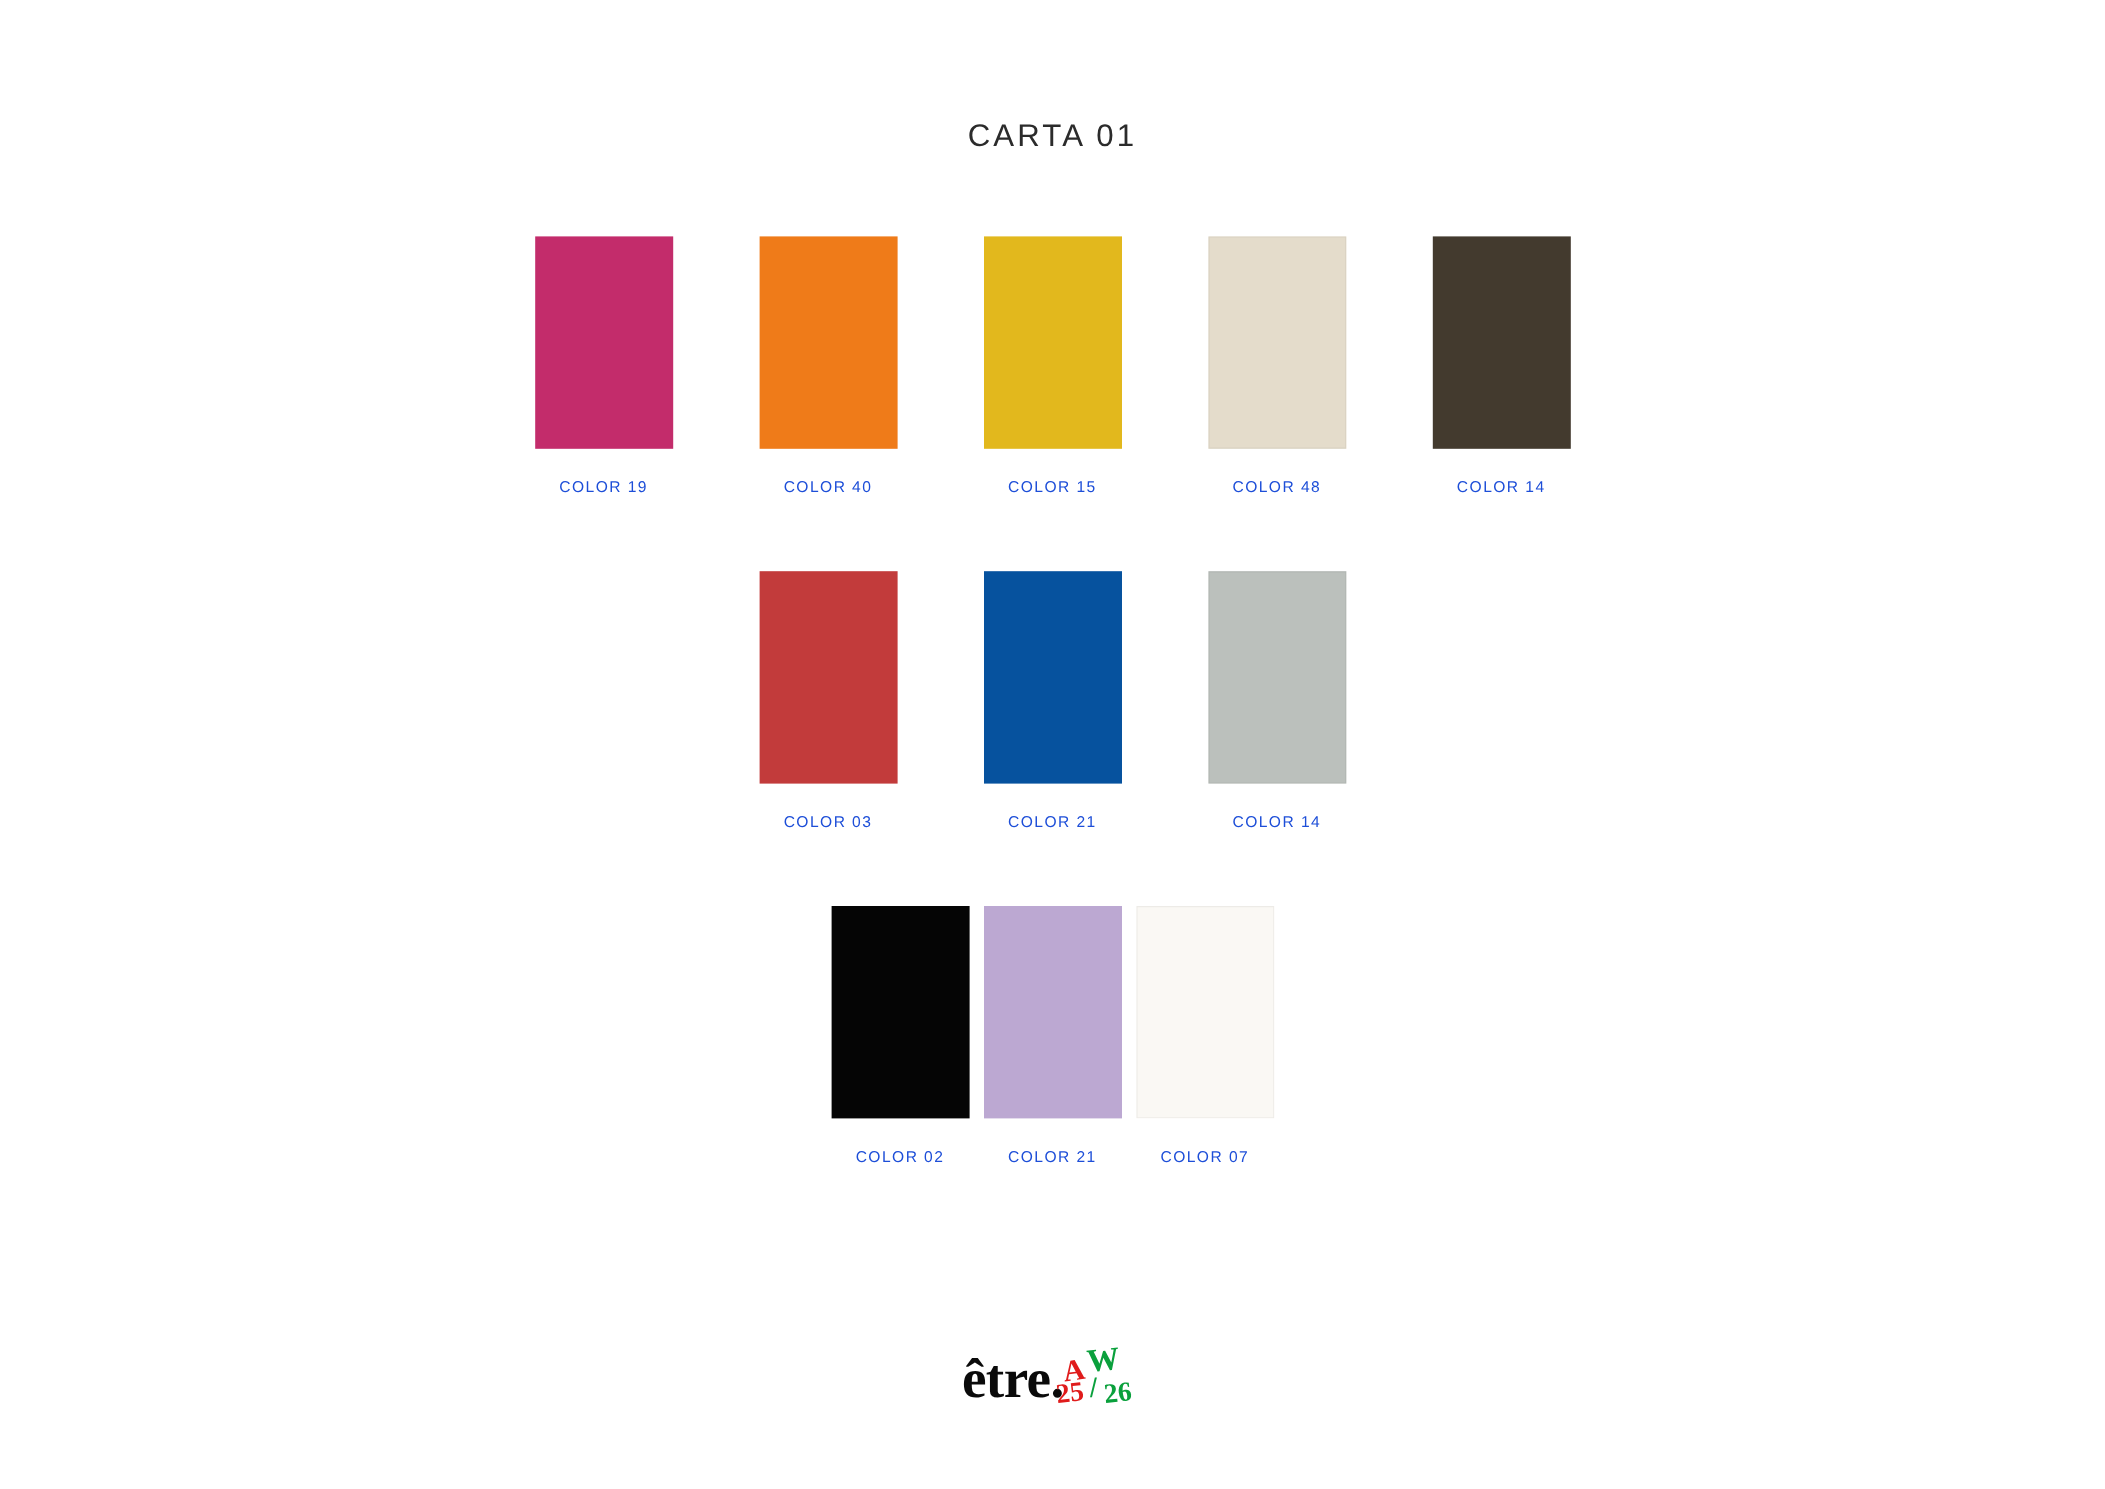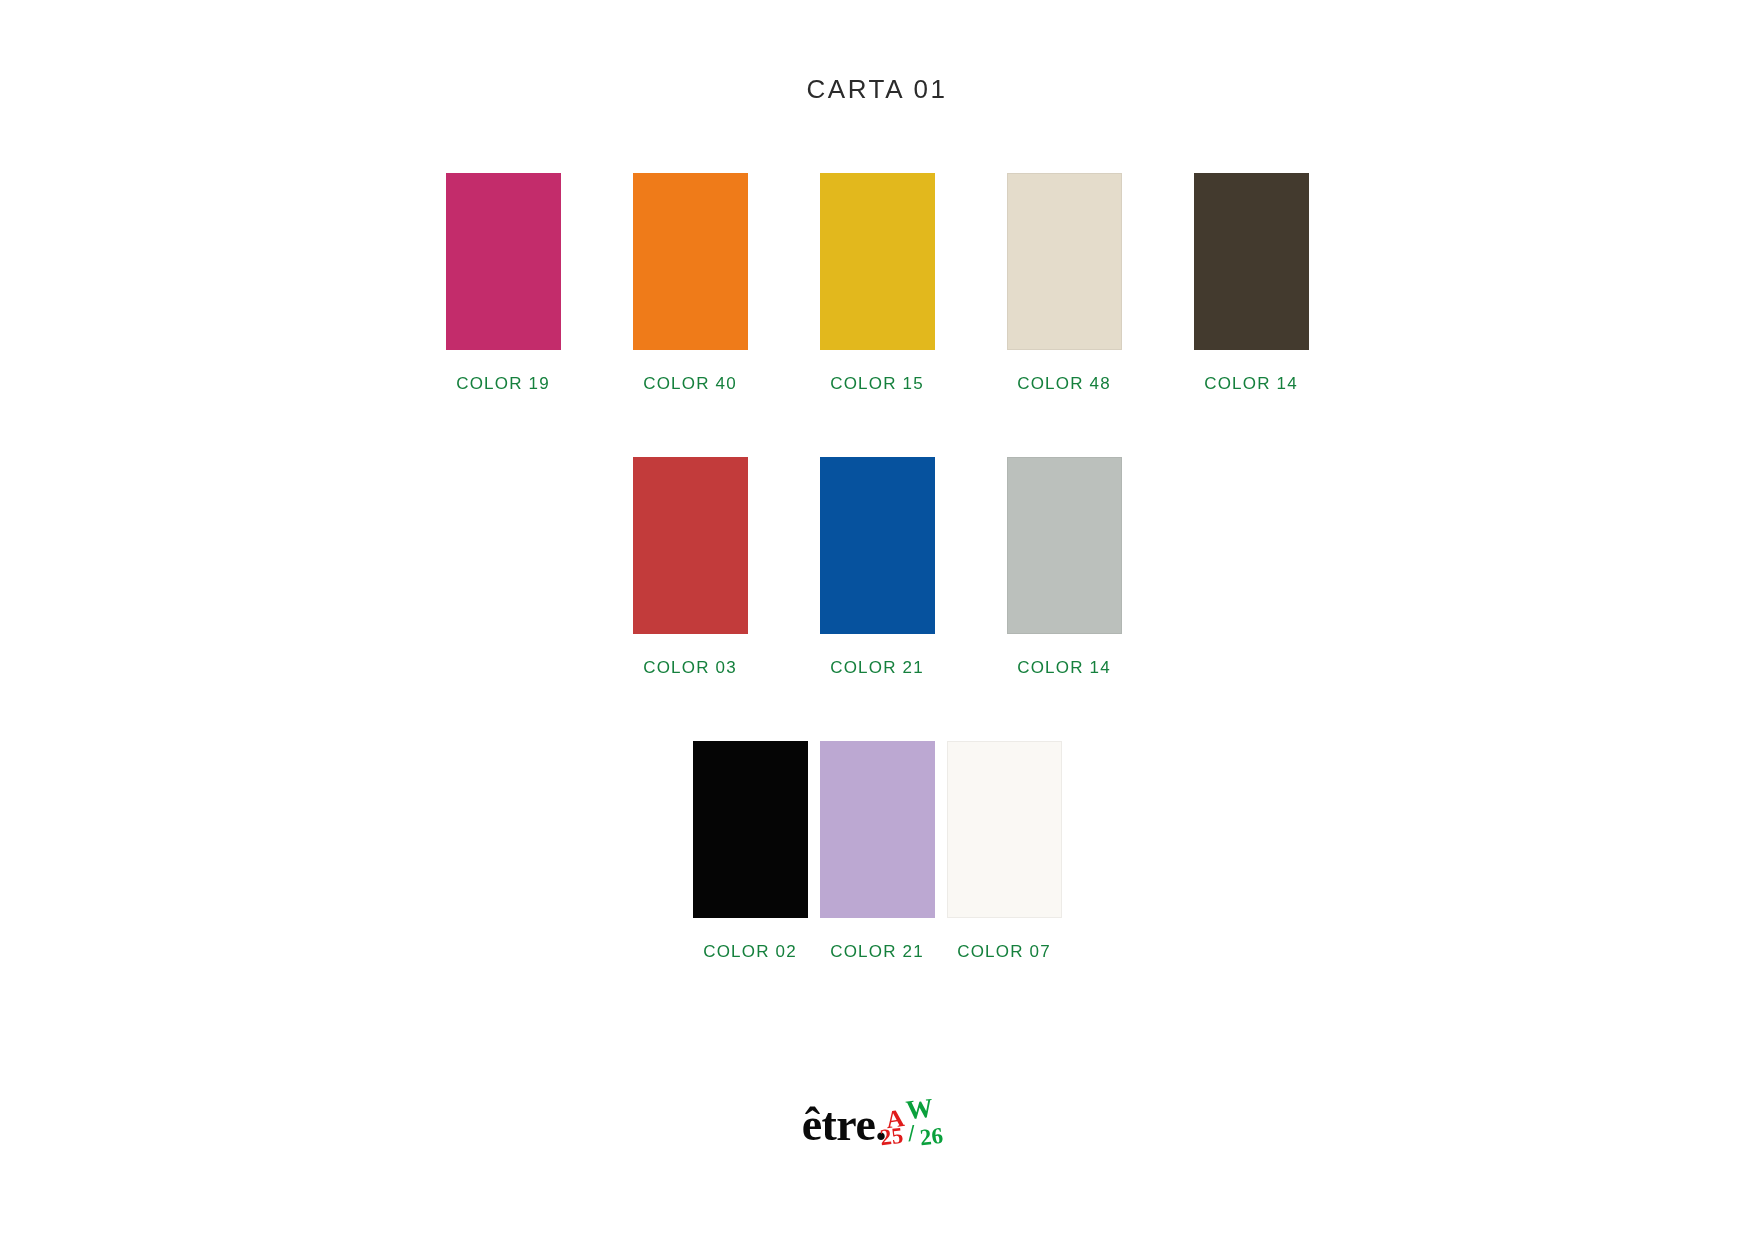--- a/index.html
+++ b/index.html
@@ -13,20 +13,21 @@
     font-family: "Liberation Sans", sans-serif;
     overflow: hidden;
     position: relative;
   }
 
   .page {
     position: relative;
     width: 1754px;
     height: 1031px;
     background: #ffffff;
+    margin-top: 24px;
   }
 
   
   .title-wrap {
     position: absolute;
     top: 74px;
     left: 0;
     width: 1754px;
     text-align: center;
   }
@@ -73,23 +74,23 @@
     height: 177px;
     display: block;
   }
   .chip.bordered {
     box-shadow: inset 0 0 0 1px rgba(0,0,0,0.05);
   }
 
   .chip-label {
     margin-top: 24px;
     font-family: "Liberation Sans", sans-serif;
-    font-size: 17px;
+    font-size: 13px;
     letter-spacing: 1.2px;
-    color: #15803d;
+    color: #1d4ed8;
     white-space: nowrap;
     text-align: center;
   }
 
   
   .brand {
     position: absolute;
     left: 0;
     top: 1082px;
     width: 1754px;

